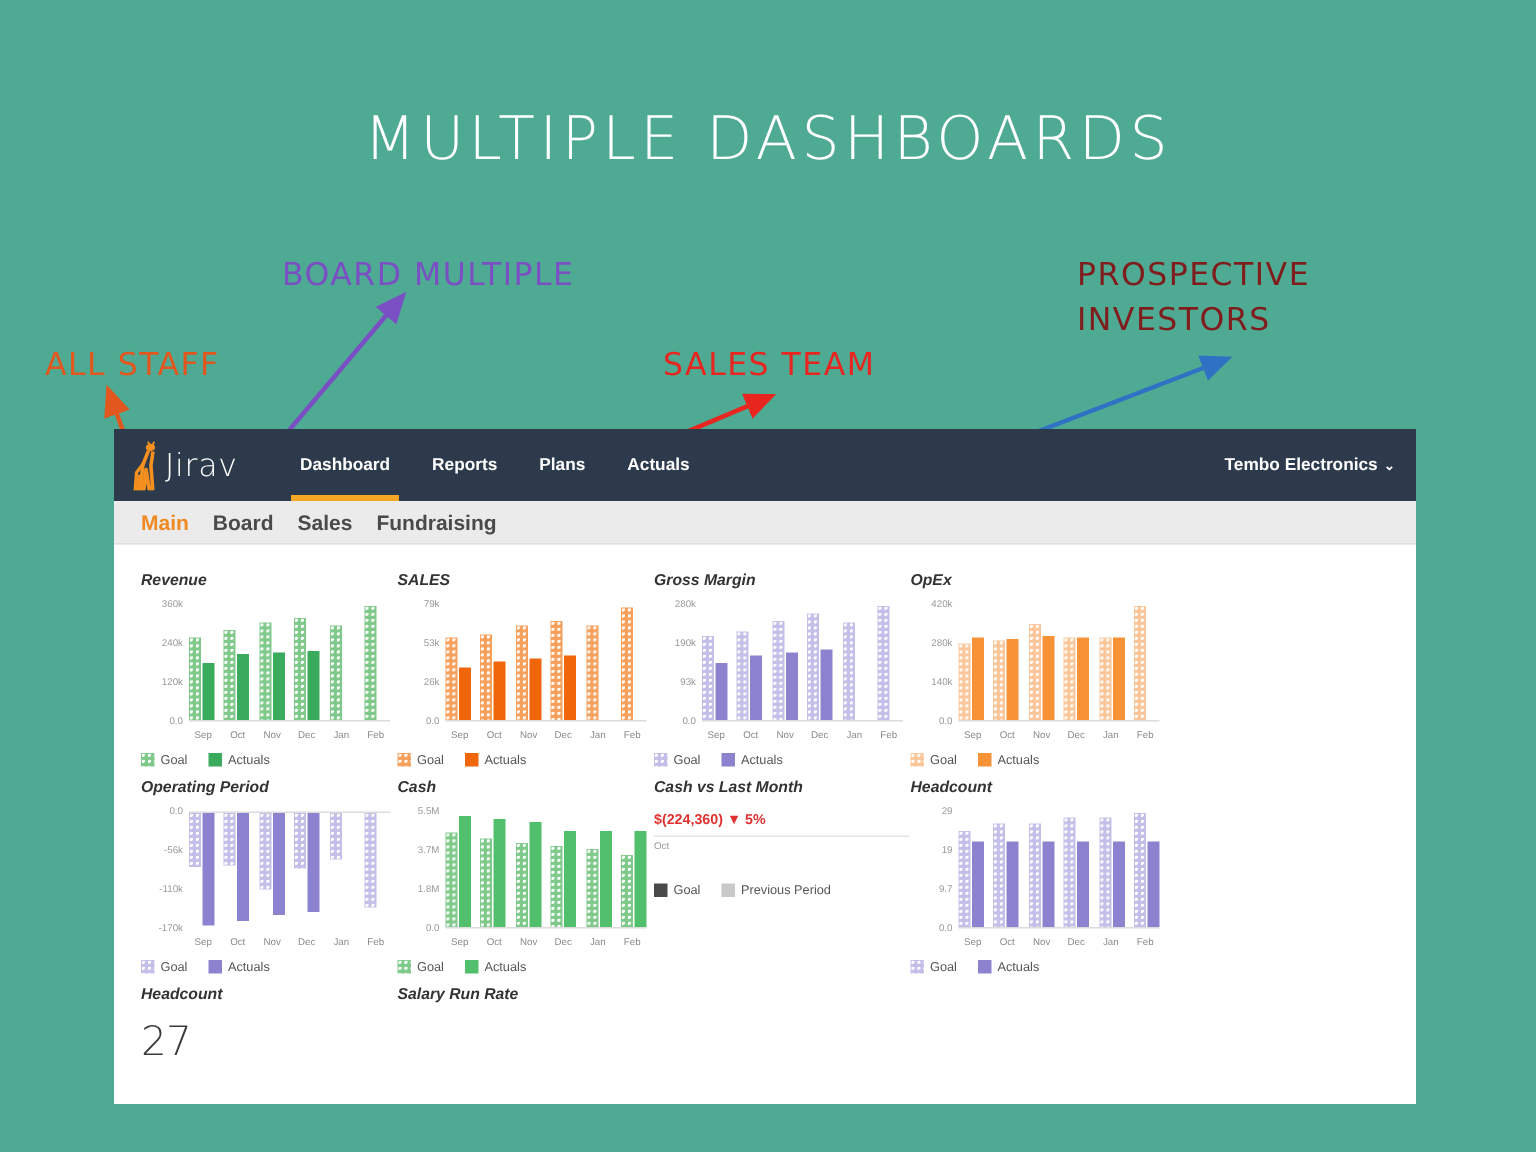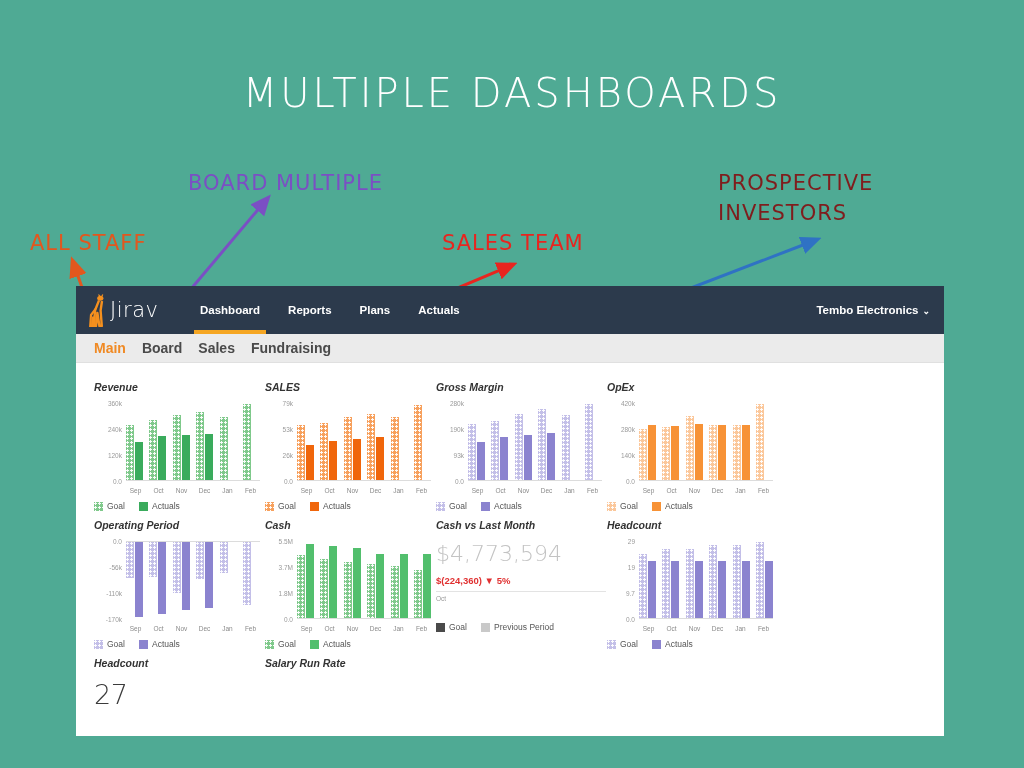--- a/index.html
+++ b/index.html
@@ -500,21 +500,20 @@
           </div>
           <div class="legend-item">
             <span class="swatch" style="background-color: rgb(82, 191, 109);"></span>
             <span class="legend-label">Actuals</span>
           </div>
         </div>
     </div>
 
     <div class="card">
       <div class="card-title">Cash vs Last Month</div>
-      <div class="kpi-secondary">$4,773,594</div>
       <div class="kpi-delta neg">
         <span>$(224,360)</span>
         <span>▼</span>
         <span>5%</span>
       </div>
       <div class="kpi-period">Oct</div>
       <div class="legend">
           <div class="legend-item">
             <span class="swatch" style="background-color: rgb(74, 74, 74);"></span>
             <span class="legend-label">Goal</span>

